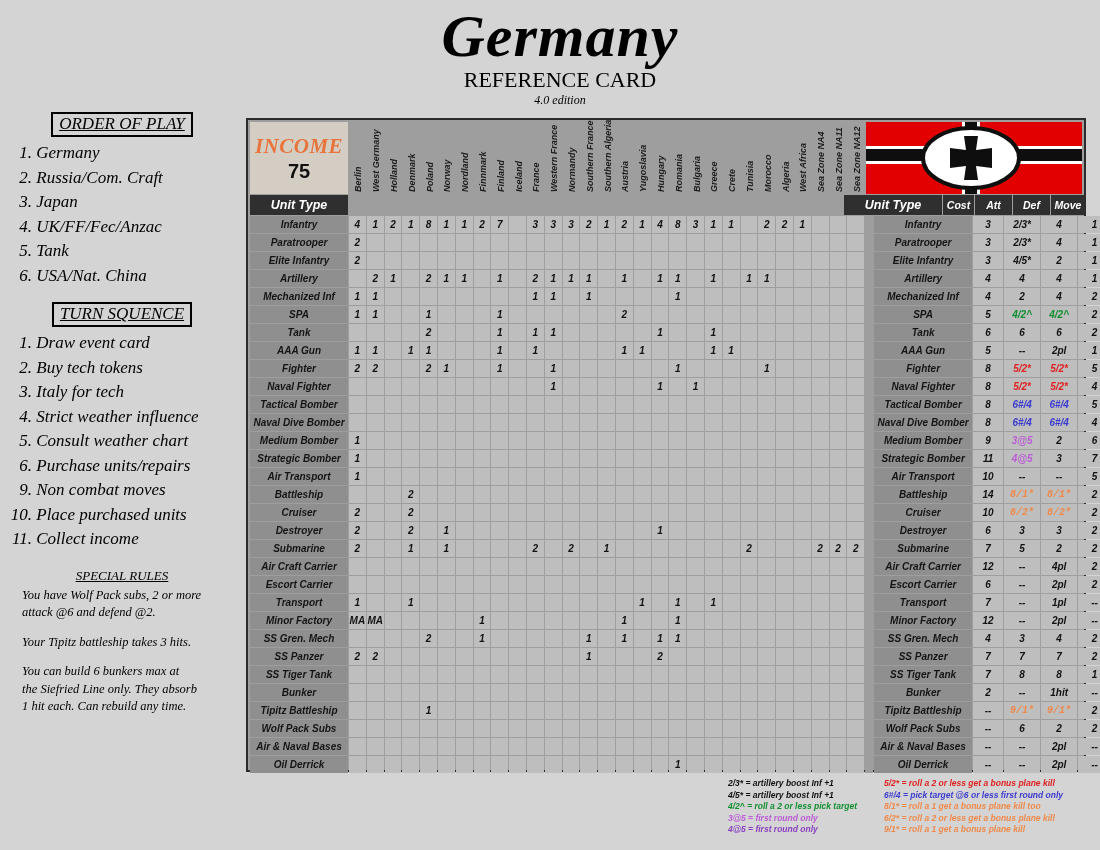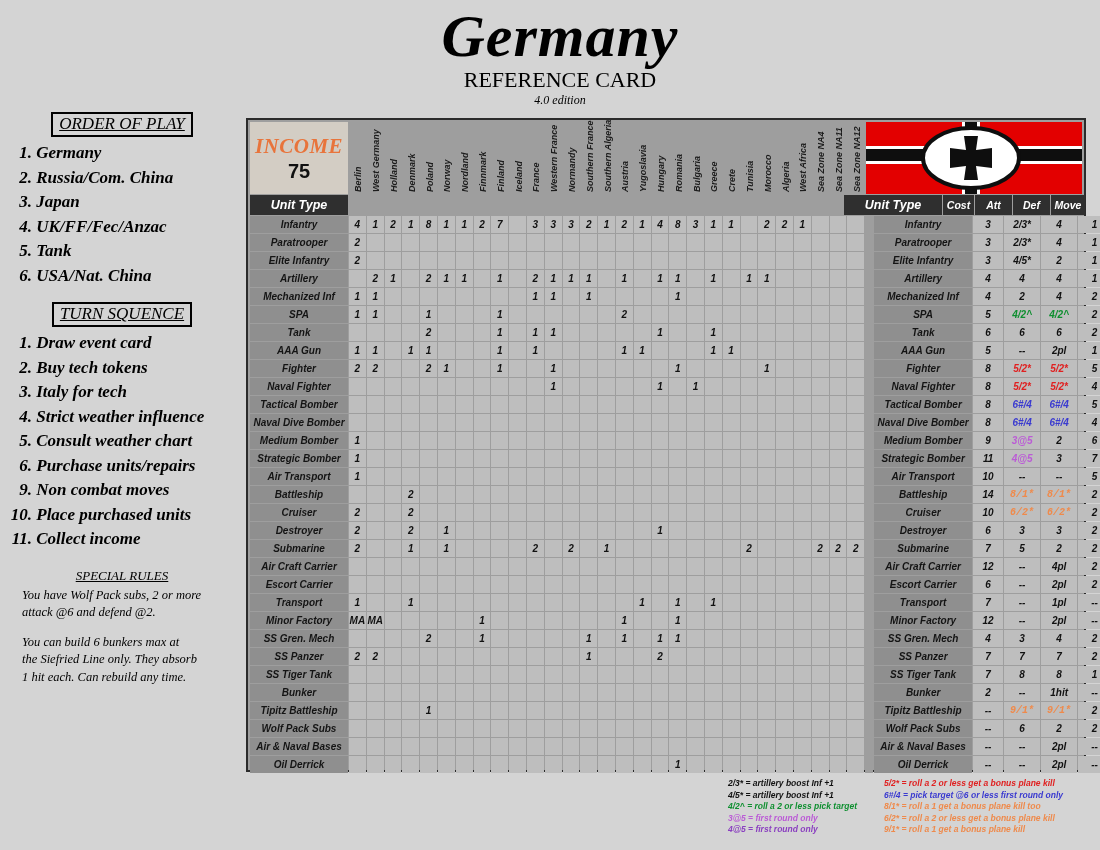--- a/index.html
+++ b/index.html
@@ -21,21 +21,21 @@
   #left-panel{position:absolute;left:0px;top:112px;width:244px;}
   .sec-head{
     display:inline-block;
     font-family:"Liberation Serif",serif;font-style:italic;font-size:17px;font-weight:normal;
     border:2px solid #000;padding:0px 6px 1px 6px;text-decoration:underline;background:#d4d4d4;
   }
   .head-wrap{text-align:center;margin-bottom:4px;}
   .olist{margin:0;padding:0;list-style:none;}
   .olist li{
     font-family:"Liberation Serif",serif;font-style:italic;font-size:17px;line-height:24.5px;
-    padding-left:34px;color:#000;white-space:nowrap;font-weight:bold;
+    padding-left:34px;color:#000;white-space:nowrap;
   }
   .olist li .num{display:inline-block;width:24px;text-align:right;margin-left:-26px;}
   #special-head{
     text-align:center;margin-top:14px;margin-bottom:3px;
   }
   #special-head span{
     font-family:"Liberation Serif",serif;font-style:italic;font-size:13px;
     text-decoration:underline;padding:0 8px;
   }
   .srule{
@@ -144,21 +144,21 @@
   <div id="sub-title">REFERENCE CARD</div>
   <div id="edition">4.0 edition</div>
 </div>
 
 <div id="left-panel">
   <div class="head-wrap">
     <span class="sec-head">ORDER OF PLAY</span>
   </div>
   <ul class="olist" id="order-list">
       <li><span class="num">1.</span><span> Germany</span></li>
-      <li><span class="num">2.</span><span> Russia/Com. China</span></li>
+      <li><span class="num">2.</span><span> Russia/Com. Craft</span></li>
       <li><span class="num">3.</span><span> Japan</span></li>
       <li><span class="num">4.</span><span> UK/FF/Fec/Anzac</span></li>
       <li><span class="num">5.</span><span> Tank</span></li>
       <li><span class="num">6.</span><span> USA/Nat. China</span></li>
     </ul>
 
   <div class="head-wrap" style="margin-top:14px;">
     <span class="sec-head">TURN SQUENCE</span>
   </div>
   <ul class="olist" id="turn-list">
@@ -171,20 +171,21 @@
       <li><span class="num">9.</span><span> Non combat moves</span></li>
       <li><span class="num">10.</span><span> Place purchased units</span></li>
       <li><span class="num">11.</span><span> Collect income</span></li>
     </ul>
 
   <div id="special-head">
     <span>SPECIAL RULES</span>
   </div>
   <div id="special-body">
       <div class="srule">You have Wolf Pack subs, 2 or more<br>attack @6 and defend @2.</div>
+      <div class="srule">Your Tipitz battleship takes 3 hits.</div>
       <div class="srule">You can build 6 bunkers max at<br>the Siefried Line only.  They absorb<br>1 hit each. Can rebuild any time.</div>
     </div>
 </div>
 
 <div id="card">
 
   <div id="income-box">
     <div id="income-label">INCOME</div>
     <div id="income-value">75</div>
   </div>

